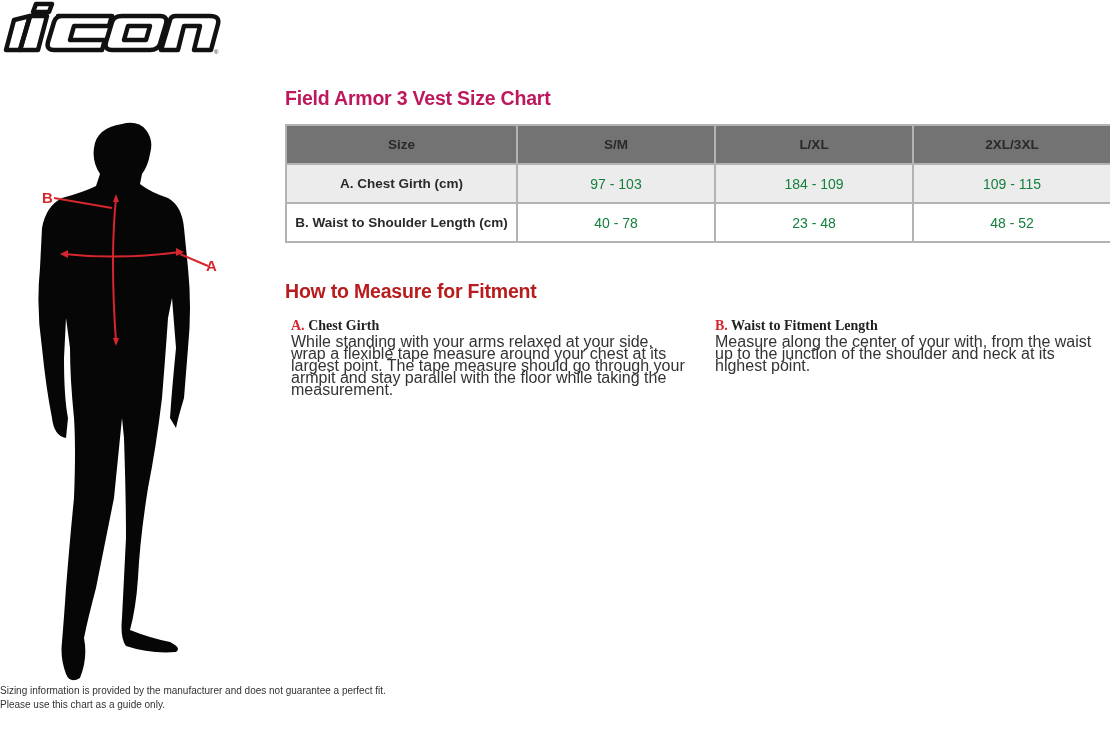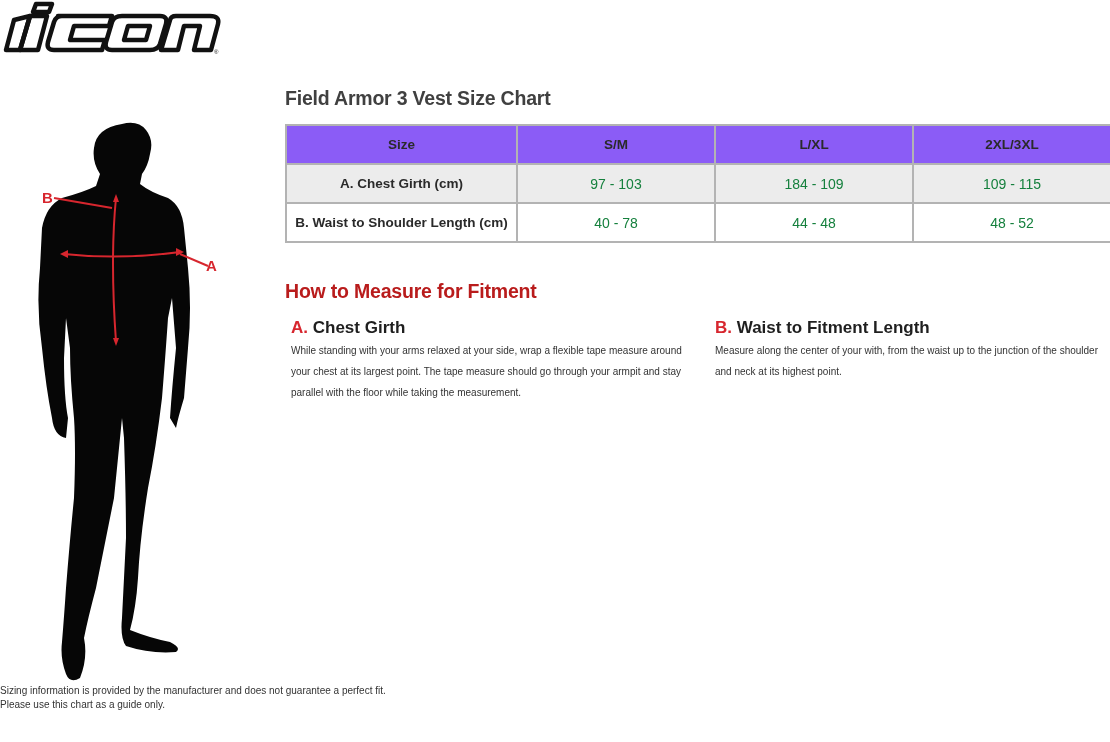--- a/index.html
+++ b/index.html
@@ -12,46 +12,46 @@
     .figure { position: absolute; left: 30px; top: 118px; width: 200px; height: 570px; }
     .lbl-a, .lbl-b {
       position: absolute; color: #d7262e; font-weight: bold; font-size: 15px;
       font-family: "Liberation Sans", sans-serif;
     }
     .lbl-b { left: 42px; top: 189px; }
     .lbl-a { left: 206px; top: 257px; }
 
     .title {
       position: absolute; left: 285px; top: 87px; margin: 0;
-      font-size: 19.5px; font-weight: bold; color: #404040; letter-spacing: -0.2px;
+      font-size: 19.5px; font-weight: bold; color: #be185d; letter-spacing: -0.2px;
     }
     table.size-table {
       position: absolute; left: 285px; top: 124px; width: 825px;
       border-collapse: collapse; table-layout: fixed;
     }
     table.size-table td, table.size-table th {
       border: 2px solid #b3b3b3; height: 37px; text-align: center;
       font-size: 13.5px; color: #2a2a2a; padding: 0;
     }
-    table.size-table th { font-weight: bold; background: #8b5cf6; }
+    table.size-table th { font-weight: bold; background: #737373; }
     table.size-table tr.row-shade td, table.size-table tr.row-shade th { background: #ececec; }
     table.size-table tr.row-white td, table.size-table tr.row-white th { background: #ffffff; }
     table.size-table td { font-weight: normal; font-size: 14px; color: #15803d; }
     col.c0 { width: 231px; } col.c1 { width: 198px; } col.c2 { width: 198px; } col.c3 { width: 198px; }
 
     .how-title {
       position: absolute; left: 285px; top: 280px; margin: 0;
       font-size: 19.5px; font-weight: bold; color: #b91c1c; letter-spacing: -0.2px;
     }
     .measure { position: absolute; top: 318px; }
     .measure.m-a { left: 291px; width: 400px; }
     .measure.m-b { left: 715px; width: 390px; }
-    .measure .head { font-size: 17px; font-weight: bold; color: #1f1f1f; margin: 0 0 2px 0; }
+    .measure .head { font-size: 14px; font-weight: bold; color: #1f1f1f; margin: 0 0 2px 0; font-family: Liberation Serif, serif; }
     .measure .head .letter { color: #d7262e; }
-    .measure .desc { font-size: 10px; line-height: 21px; color: #333; margin: 0; }
+    .measure .desc { font-size: 16px; line-height: 12px; color: #333; margin: 0; }
 
     .disclaimer {
       position: absolute; left: 0; top: 684px; font-size: 10px; line-height: 14px; color: #333;
     }
   </style>
 </head>
 <body>
 
 <div class="logo">
   <svg width="222" height="56" viewBox="0 0 222 56">
@@ -119,21 +119,21 @@
   </tr>
   <tr class="row-shade">
     <th>A. Chest Girth (cm)</th>
     <td>97 - 103</td>
     <td>184 - 109</td>
     <td>109 - 115</td>
   </tr>
   <tr class="row-white">
     <th>B. Waist to Shoulder Length (cm)</th>
     <td>40 - 78</td>
-    <td>44 - 48</td>
+    <td>23 - 48</td>
     <td>48 - 52</td>
   </tr>
 </tbody>
   </table>
 
 <h2 class="how-title">How to Measure for Fitment</h2>
 
 <div class="measure m-a">
   <p class="head">
     <span class="letter">A.</span>

